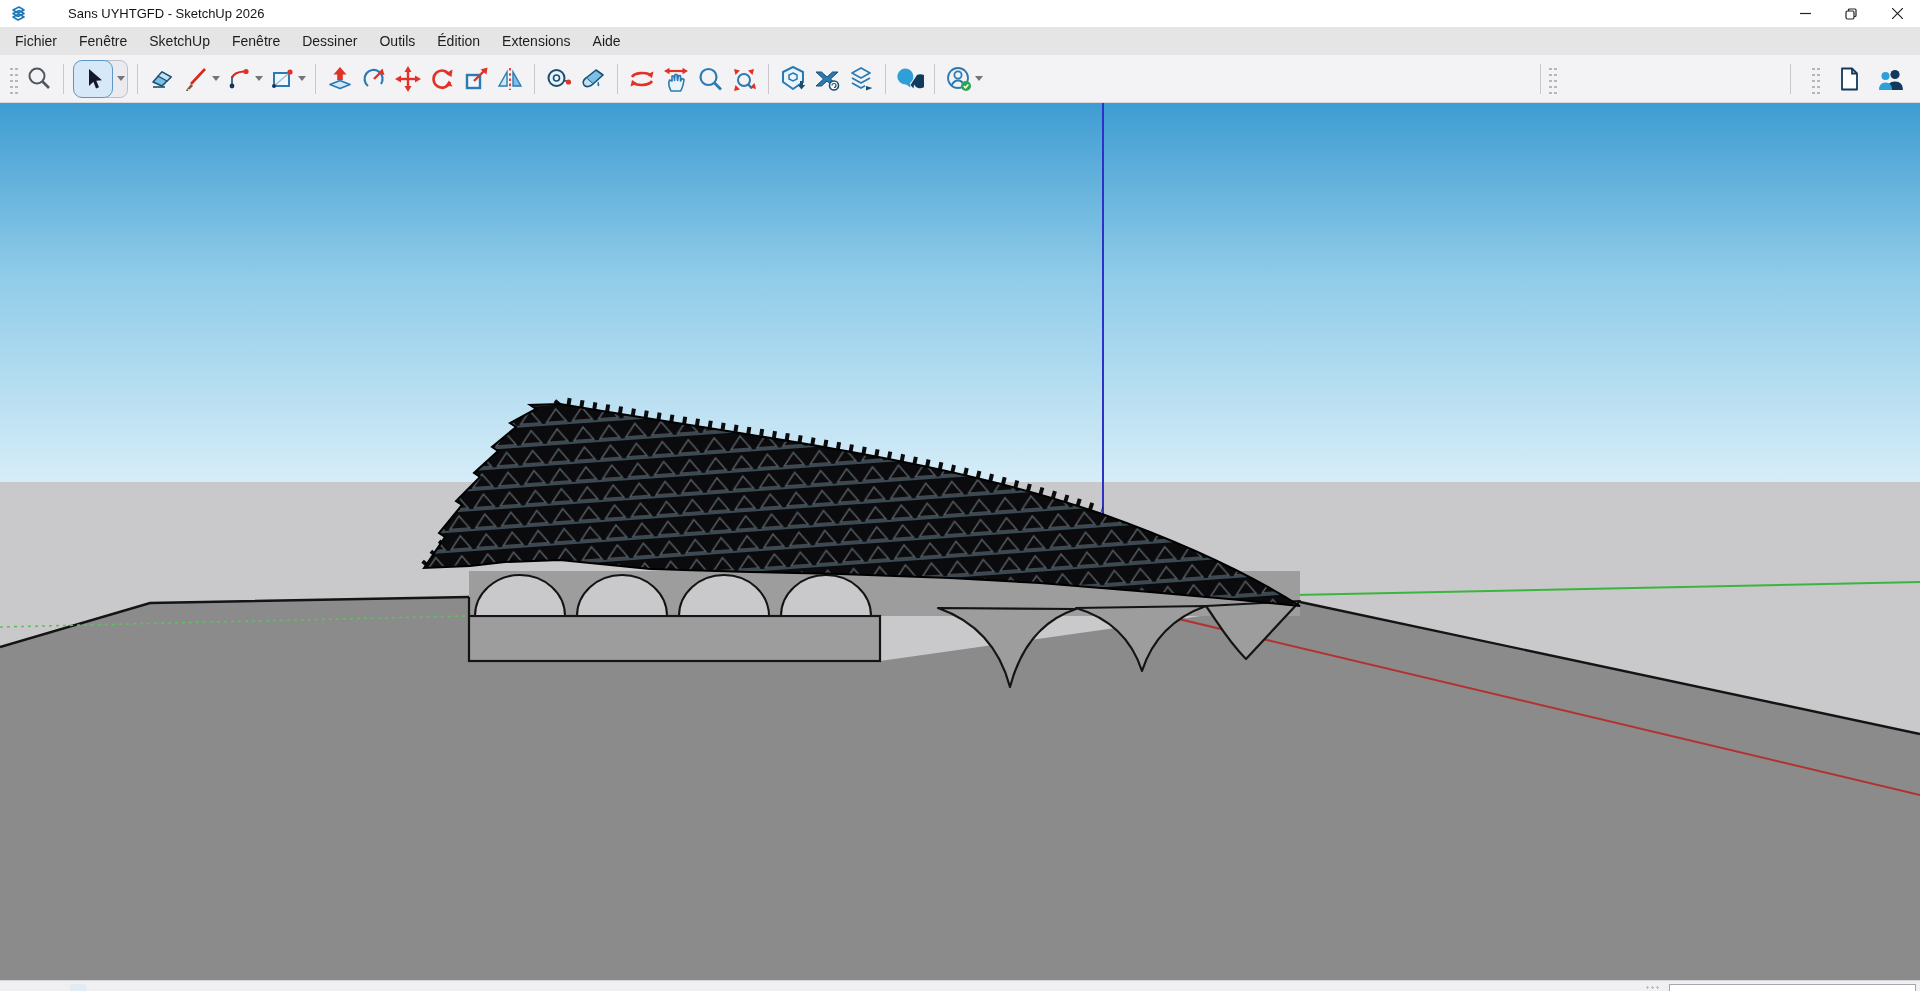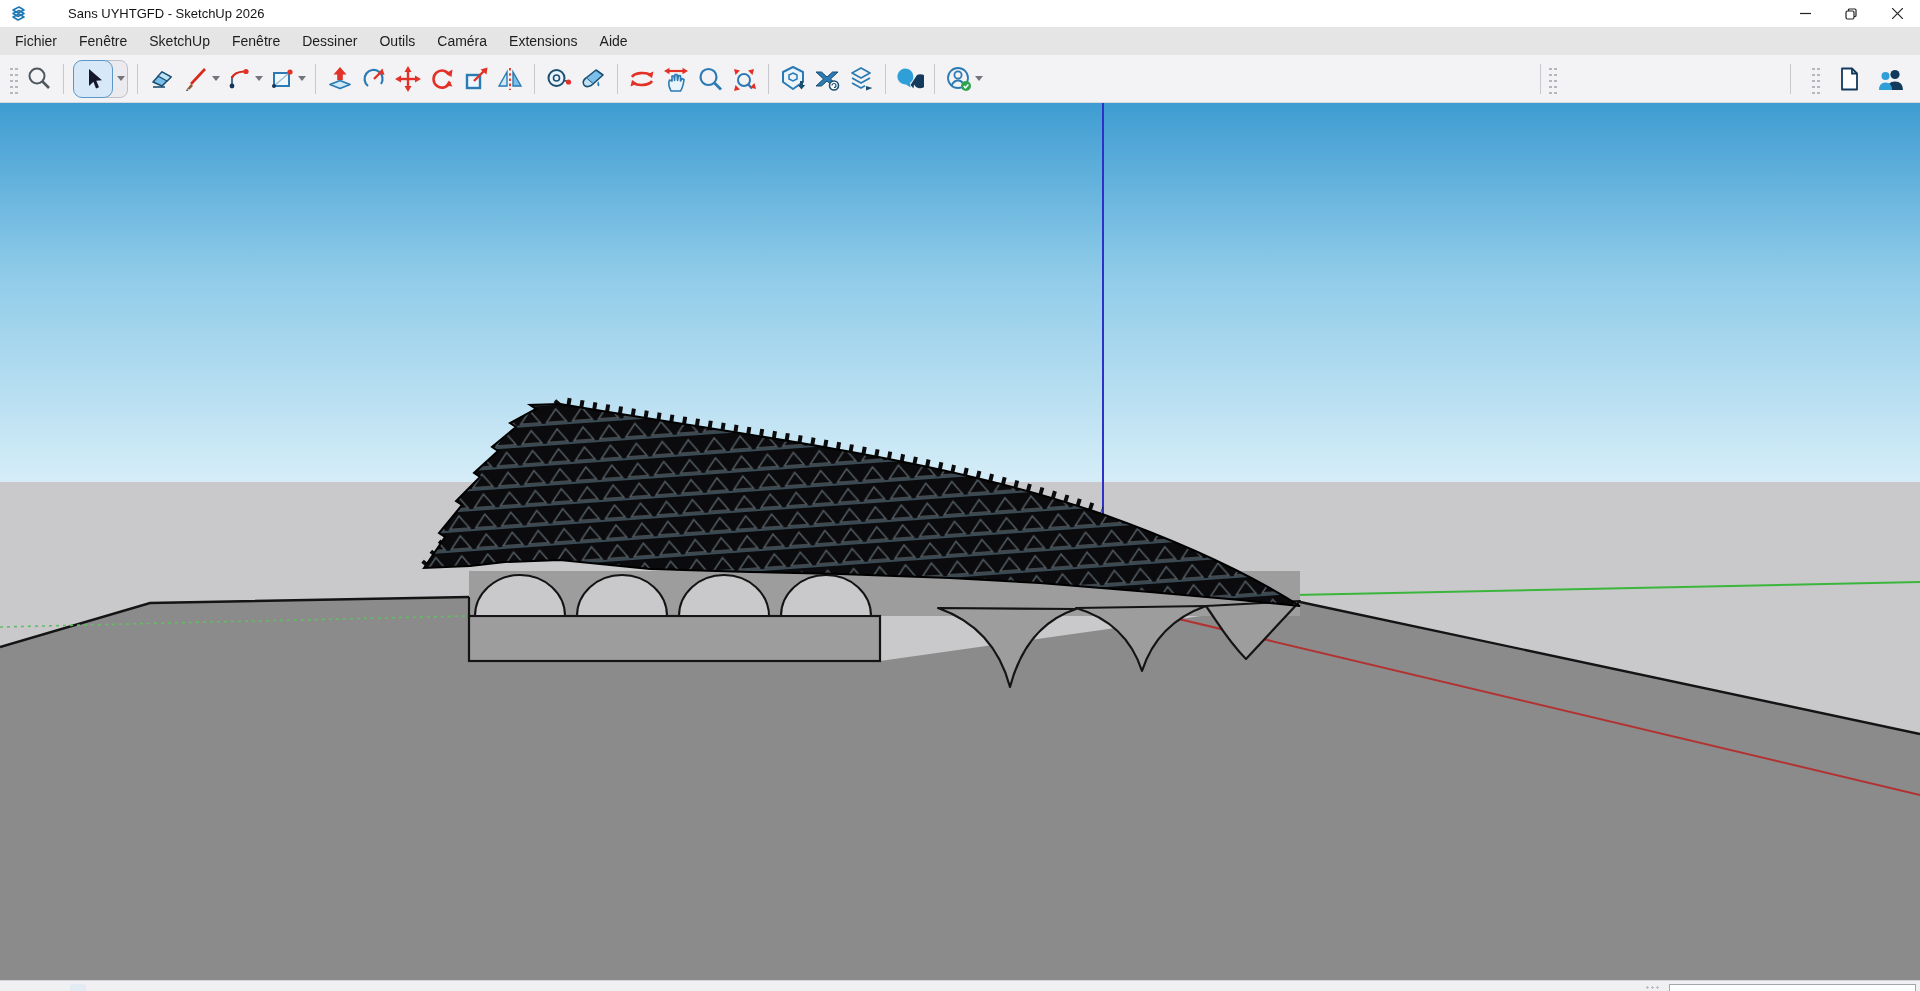--- a/index.html
+++ b/index.html
@@ -77,21 +77,21 @@
   </div>
 </div>
 
 <div class="menubar">
   <span class="menu-item">Fichier</span>
   <span class="menu-item">Fenêtre</span>
   <span class="menu-item">SketchUp</span>
   <span class="menu-item">Fenêtre</span>
   <span class="menu-item">Dessiner</span>
   <span class="menu-item">Outils</span>
-  <span class="menu-item">Caméra</span>
+  <span class="menu-item">Édition</span>
   <span class="menu-item">Extensions</span>
   <span class="menu-item">Aide</span>
 </div>
 
 <div class="toolbar">
   <span class="handle"></span>
 
   <button class="tbtn">
     <svg width="28" height="28" viewBox="0 0 28 28">
       <circle cx="12" cy="11" r="7.5" fill="none" stroke="#50575e" stroke-width="2"></circle>

